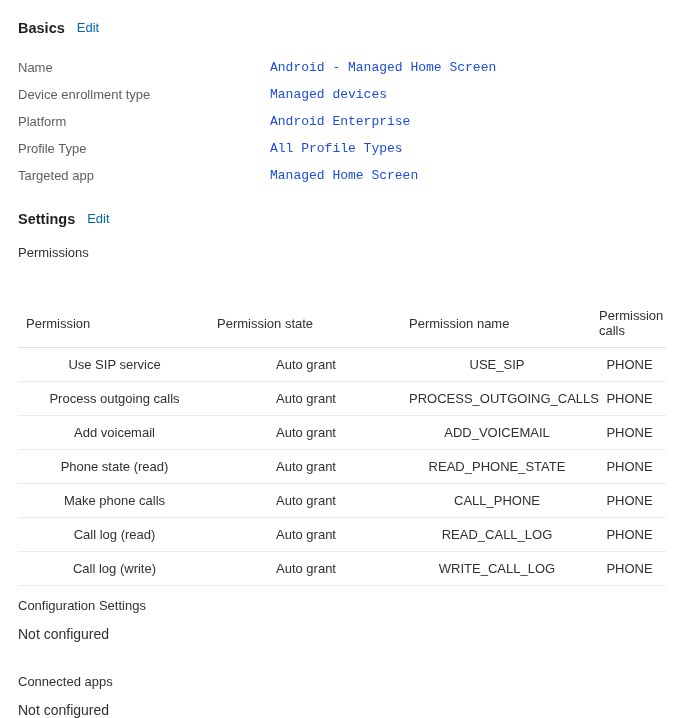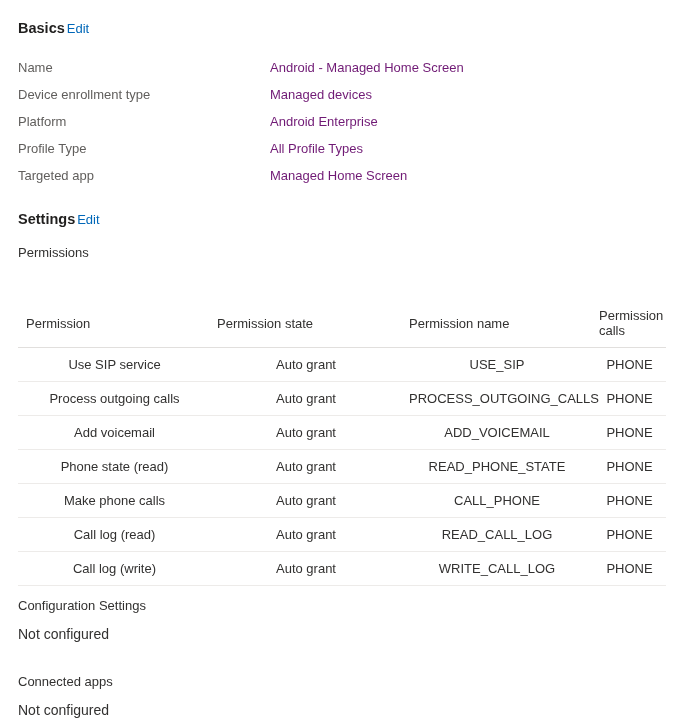--- a/index.html
+++ b/index.html
@@ -15,22 +15,22 @@
     color: #323130;
     overflow: hidden;
   }
   .page {
     padding: 20px 18px 0 18px;
     box-sizing: border-box;
     width: 684px;
   }
   .section-header {
     display: flex;
-    align-items: flex-end;
-    gap: 2px;
+    align-items: flex-start;
+    gap: 12px;
     margin-bottom: 18px;
   }
   .section-title {
     font-size: 14.5px;
     font-weight: bold;
     color: #201f1e;
   }
   .edit-link {
     font-size: 13px;
     color: #0067b8;
@@ -45,21 +45,22 @@
   .kv-table td {
     padding: 6px 0;
     font-size: 13px;
     vertical-align: top;
   }
   .kv-label {
     width: 252px;
     color: #605e5c;
   }
   .kv-value {
-    color: #701a75;
+    color: #1d4ed8;
+    font-family: Liberation Mono, monospace;
   }
   .settings-header {
     margin-top: 22px;
   }
   .sub-label {
     font-size: 13px;
     color: #323130;
     margin: 0 0 10px 0;
   }
   .perm-table {

